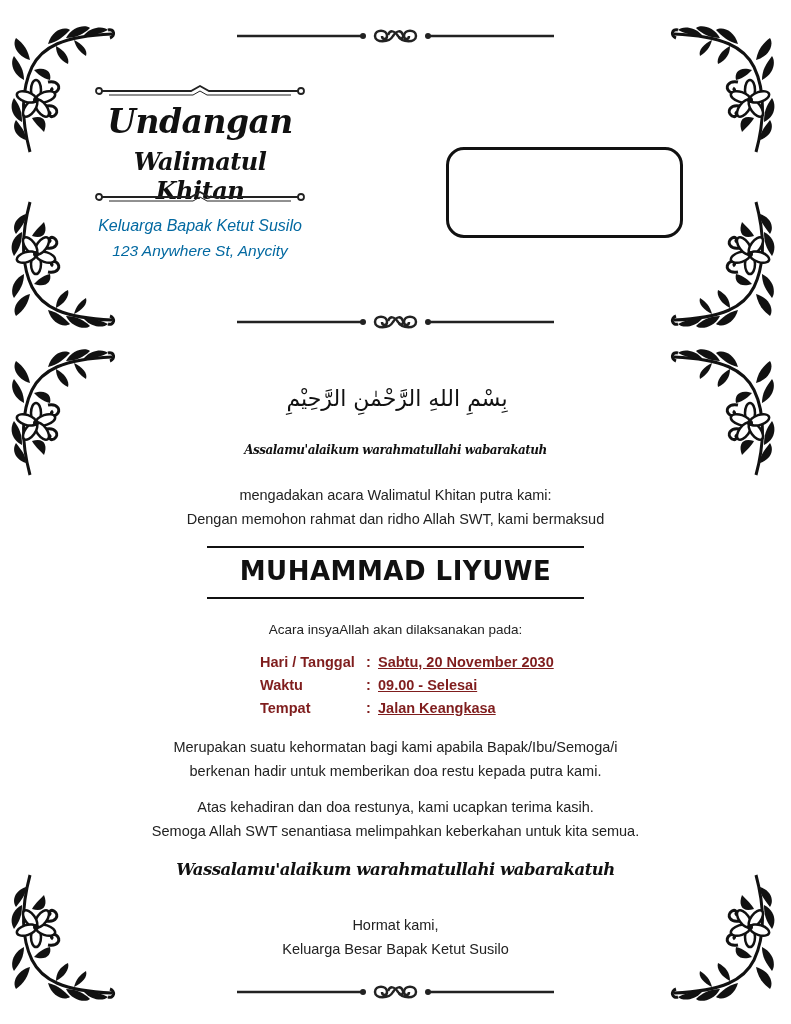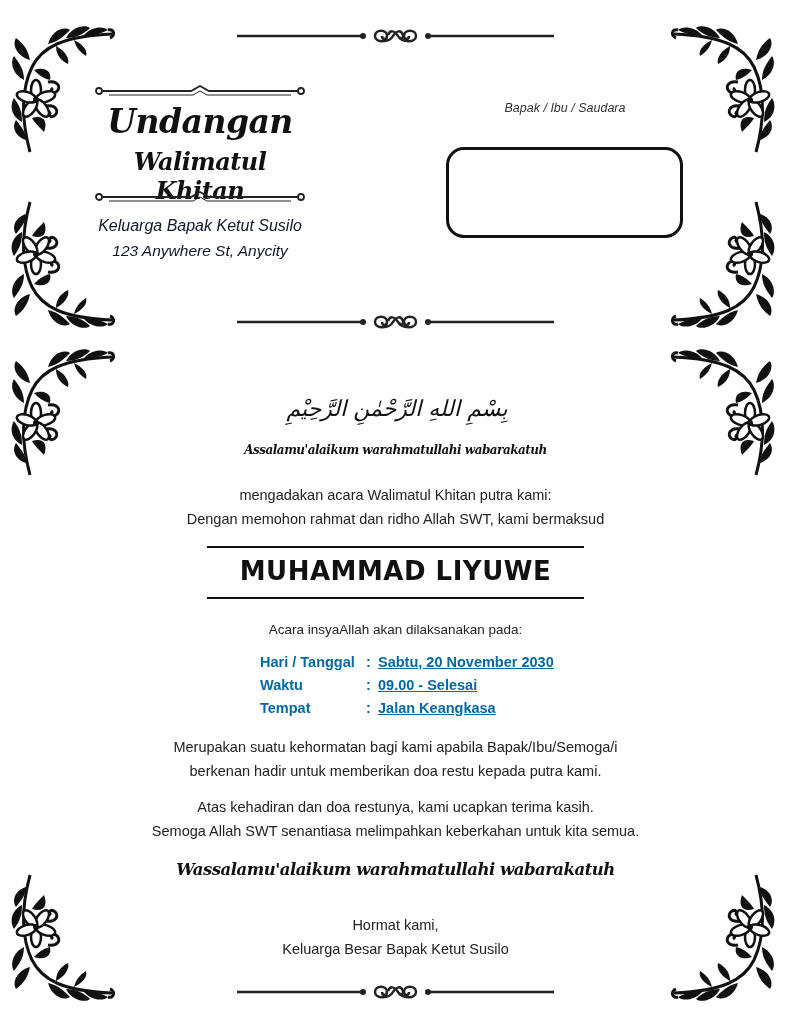--- a/index.html
+++ b/index.html
@@ -24,36 +24,36 @@
     font-weight: bold;
     color: #111;
     text-align: center;
     letter-spacing: -0.5px;
   }
   .title-main { position: absolute; left: 95px; width: 210px; top: 102px; font-size: 33px; }
   .title-sub  { position: absolute; left: 95px; width: 210px; top: 147px; font-size: 24px; }
 
   .family-name, .family-address {
     position: absolute; left: 80px; width: 240px; text-align: center;
-    font-style: italic; font-size: 16px; color: #0f172a;
+    font-style: italic; font-size: 16px; color: #0369a1;
   }
   .family-name { top: 217px; }
   .family-address { top: 242px; font-size: 15.5px; }
 
   .recipient-label {
     position: absolute; left: 455px; width: 220px; text-align: center;
     font-style: italic; font-size: 12.5px; line-height: 15px; color: #333;
     top: 101px;
   }
   .recipient-box {
     position: absolute; left: 446px; top: 147px; width: 237px; height: 91px;
     border: 3.5px solid #111; border-radius: 18px; background: #fff;
   }
 
-  .bismillah { position: absolute; left: 282px; top: 384px; width: 230px; height: 48px; font-style: italic; }
+  .bismillah { position: absolute; left: 282px; top: 374px; width: 230px; height: 48px; }
   .bismillah svg { width: 100%; height: 100%; display: block; }
 
   .greeting {
     position: absolute; left: 150px; width: 491px; top: 443px;
     font-size: 12px;
   }
   .closing-greeting {
     position: absolute; left: 150px; width: 491px; top: 860px;
     font-size: 16.5px;
   }
@@ -69,21 +69,21 @@
   .signoff { top: 913px; }
 
   .name-rule { position: absolute; left: 207px; width: 377px; height: 2px; background: #111; }
   .child-name {
     position: absolute; left: 207px; width: 377px; top: 556px; text-align: center;
     font-family: "DejaVu Sans", sans-serif; font-weight: bold; font-size: 26px;
     letter-spacing: 0.5px; color: #111;
   }
 
   .details { position: absolute; left: 260px; top: 650px; width: 320px; }
-  .detail-row { display: flex; height: 23px; align-items: center; font-size: 14.5px; color: #0369a1; font-weight: bold; }
+  .detail-row { display: flex; height: 23px; align-items: center; font-size: 14.5px; color: #7f1d1d; font-weight: bold; }
   .detail-row .lbl { width: 106px; }
   .detail-row .sep { width: 12px; }
   .detail-row .val { flex: 1; text-decoration: underline; }
 </style>
 </head>
 <body>
 
 <svg width="0" height="0" style="position:absolute">
   <defs>
     <symbol id="floral" viewBox="0 0 110 135">
@@ -203,21 +203,20 @@
 <div class="script title-sub">Walimatul Khitan</div>
 <div class="title-rule" style="top:190px;">
   <svg>
       <use href="#titlerule"></use>
     </svg>
 </div>
 <div class="family-name">Keluarga Bapak Ketut Susilo</div>
 <div class="family-address">123 Anywhere St, Anycity</div>
 
 <div class="recipient-label">
-  <div>Bapak / Ibu / Saudara</div>
 </div>
 <div class="recipient-box"></div>
 
 <div class="bismillah">
   <svg viewBox="0 0 230 48">
     <text x="115" y="32" text-anchor="middle" font-family="DejaVu Sans, sans-serif" font-size="22" fill="#111">بِسْمِ اللهِ الرَّحْمٰنِ الرَّحِيْمِ</text>
   </svg>
 </div>
 
 <div class="script greeting">Assalamu'alaikum warahmatullahi wabarakatuh</div>

